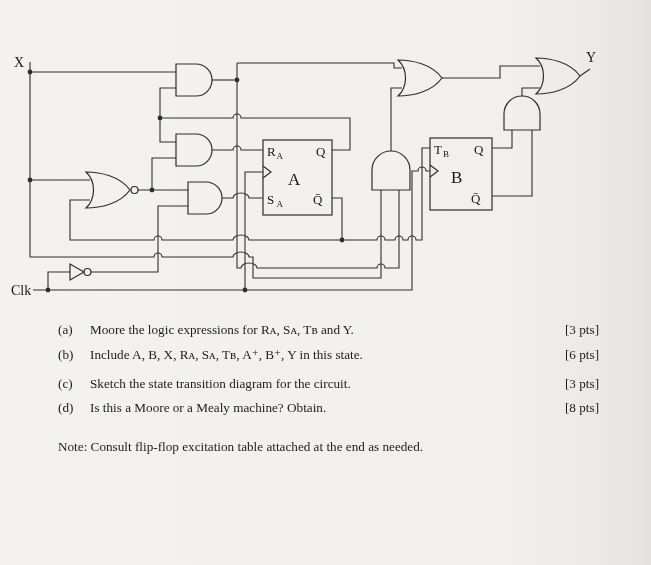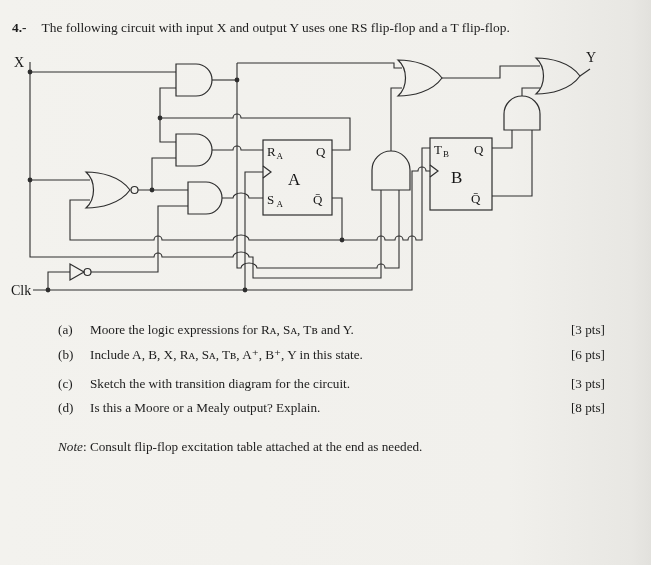--- a/index.html
+++ b/index.html
@@ -18,32 +18,29 @@
   .gate{fill:none;stroke:#2e2e2e;stroke-width:1.2;}
   .ffbox{fill:none;stroke:#2e2e2e;stroke-width:1.2;}
   .dot{fill:#2e2e2e;stroke:none;}
   .csvg text{fill:#161616;font-family:"Liberation Serif","DejaVu Serif",serif;}
   .questions{position:absolute;top:321px;left:58px;right:46px;font-size:13.2px;}
   .qrow{display:flex;align-items:flex-end;margin-bottom:8px;}
   .qrow.b{margin-bottom:12px;}
   .qrow.c{margin-bottom:7px;}
   .qletter{flex:none;width:32px;line-height:17px;}
   .qtext{flex:1;line-height:17px;}
-  .qpts{flex:none;margin-left:8px;min-width:46px;text-align:right;line-height:17px;}
+  .qpts{flex:none;margin-left:8px;min-width:46px;text-align:center;line-height:17px;}
   .note{margin-top:22px;line-height:17px;}
-  .note .nlabel{font-style:italic;}
+  .note .nlabel{}
 </style>
 </head>
 <body>
 
 <div class="page">
 
-  <div class="title">
-    <span class="num">4.-</span><span>The following circuit with input X and output Y uses one RS flip-flop and a T flip-flop.</span>
-  </div>
 
   <svg class="csvg" width="651" height="565" viewBox="0 0 651 565" xmlns="http://www.w3.org/2000/svg">
 
     <g>
       <path class="wire" d="M30,62 V257 H154 A4 4 0 0 1 162,257 H233 A8 5 0 0 1 249,257 H253 V278 H381 V190"></path>
       <path class="wire" d="M30,72 H176"></path>
       <path class="wire" d="M30,180 H90"></path>
       <path class="wire" d="M212,80 H237"></path>
       <path class="wire" d="M237,63 V268 H241 A8 5 0 0 1 257,268 H377 A4 4 0 0 1 385,268 H399 V190"></path>
       <path class="wire" d="M237,63 H394 V68 H402"></path>
@@ -131,29 +128,29 @@
       <div class="qletter" style="align-self:flex-start;">(b)</div>
       <div class="qtext">
         <div>Include A, B, X, Rᴀ, Sᴀ, Tʙ, A⁺, B⁺, Y in this state.</div>
       </div>
       <div class="qpts">[6 pts]</div>
     </div>
 
     <div class="qrow c">
       <div class="qletter">(c)</div>
       <div class="qtext">
-          <div>Sketch the with transition diagram for the circuit.</div>
+          <div>Sketch the state transition diagram for the circuit.</div>
         </div>
       <div class="qpts">[3 pts]</div>
     </div>
 
     <div class="qrow">
       <div class="qletter">(d)</div>
       <div class="qtext">
-          <div>Is this a Moore or a Mealy output? Explain.</div>
+          <div>Is this a Moore or a Mealy machine? Obtain.</div>
         </div>
       <div class="qpts">[8 pts]</div>
     </div>
 
     <div class="note">
       <span class="nlabel">Note</span><span>: Consult flip-flop excitation table attached at the end as needed.</span>
     </div>
 
   </div>
 

